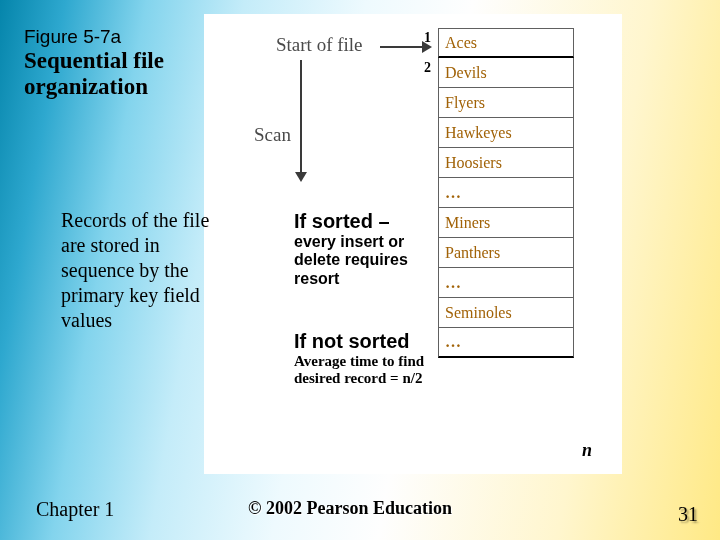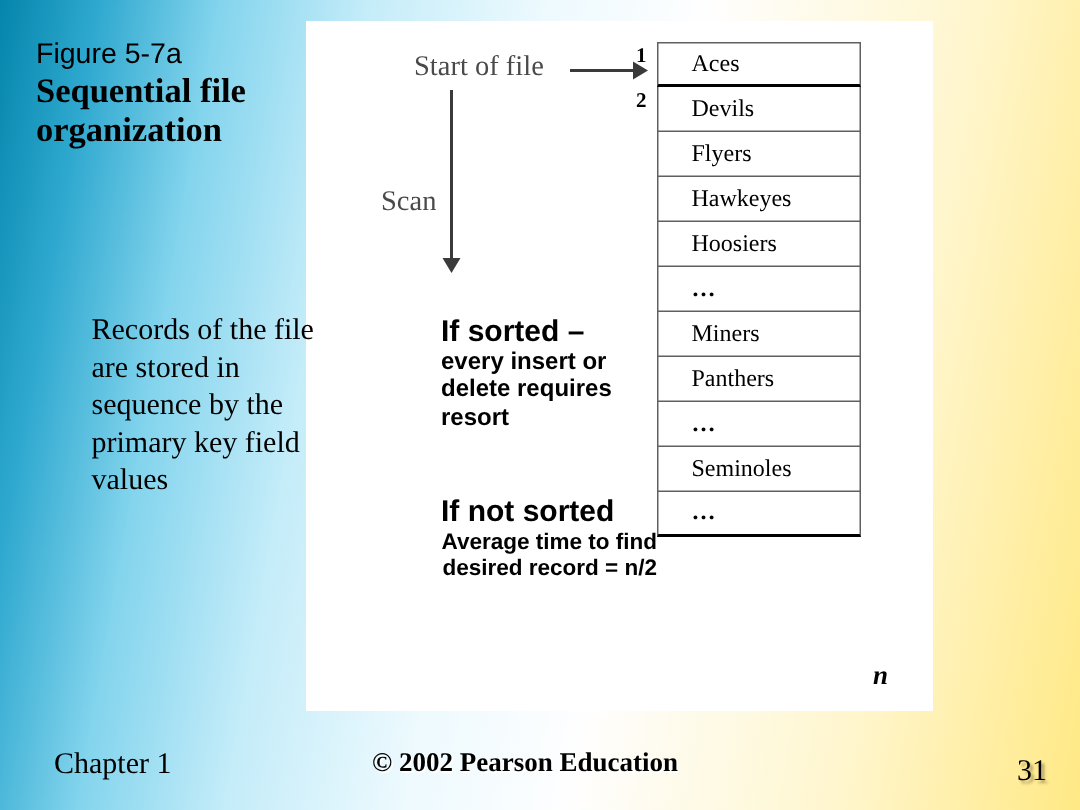--- a/index.html
+++ b/index.html
@@ -27,33 +27,33 @@
   .fig-label { position: absolute; left: 24px; top: 26px; font-size: 19px; font-family: Arial, Helvetica, sans-serif; }
   .fig-title { position: absolute; left: 24px; top: 48px; font-size: 23px; font-weight: bold; font-family: Liberation Serif, serif; line-height: 1.15; }
   .records-text { position: absolute; left: 30px; top: 208px; width: 170px; font-size: 20px; line-height: 1.25; margin-left: 31px; }
   .start-label { position: absolute; left: 276px; top: 34px; font-size: 19px; color: #4a4a4a; }
   .scan-label  { position: absolute; left: 254px; top: 124px; font-size: 19px; color: #4a4a4a; }
   .arrow-right { position: absolute; left: 380px; top: 46px; width: 50px; height: 2px; background:#3a3a3a; }
   .arrow-right::after { content:""; position:absolute; right:-2px; top:-5px; border-left:10px solid #3a3a3a; border-top:6px solid transparent; border-bottom:6px solid transparent; }
   .arrow-down { position: absolute; left: 300px; top: 60px; width: 2px; height: 120px; background:#3a3a3a; }
   .arrow-down::after { content:""; position:absolute; left:-5px; bottom:-2px; border-top:10px solid #3a3a3a; border-left:6px solid transparent; border-right:6px solid transparent; }
   .file-table { position: absolute; left: 438px; top: 28px; width: 136px; }
-  .file-row { height: 30px; border: 1px solid #606060; border-top: none; display:flex; align-items:center; padding-left:22px; font-size:16px; color:#000000; background:#fff; }
+  .file-row { height: 30px; border: 1px solid #606060; border-top: none; display:flex; align-items:center; padding-left:6px; font-size:16px; color:#a16207; background:#fff; }
   .file-row.hdr { border-top:1px solid #606060; border-bottom:2px solid #000; }
   .file-row.last { border-bottom:2px solid #000; }
   .row-num { position:absolute; font-size:14px; font-weight:bold; color:#000; }
   .row-num.n1 { left: 424px; top: 30px; }
   .row-num.n2 { left: 424px; top: 60px; }
   .row-n { position:absolute; left: 582px; top: 440px; font-style:italic; font-weight:bold; font-size:18px; }
   .sorted-block  { position:absolute; left: 294px; top: 210px; width: 138px; }
   .sorted-block h3 { font-family: Arial, Helvetica, sans-serif; font-size:20px; font-weight:bold; }
   .sorted-block p  { font-family: Arial, Helvetica, sans-serif; font-size:16px; font-weight:bold; line-height:1.15; }
   .notsorted-block { position:absolute; left: 294px; top: 330px; width: 144px; }
   .notsorted-block h3 { font-family: Arial, Helvetica, sans-serif; font-size:20px; font-weight:bold; }
-  .notsorted-block p  { font-family: Liberation Sans, sans-serif; font-size:15px; font-weight:bold; line-height:1.15;text-align:right; }
+  .notsorted-block p  { font-family: Liberation Serif, serif; font-size:15px; font-weight:bold; line-height:1.15; }
   .chapter { position:absolute; left: 36px; top: 498px; font-size:20px; }
   .copyright { position:absolute; left: 248px; top: 498px; font-size:18px; font-weight:bold; text-shadow: 1px 1px 0 #fff; }
   .pagenum { position:absolute; right: 22px; bottom: 14px; font-size:20px; text-shadow: 2px 2px 2px rgba(0,0,0,0.35); }
   .dots { letter-spacing: 2px; font-weight:bold; }
 </style>
 </head>
 <body>
 
 <div class="content-panel"></div>
 

